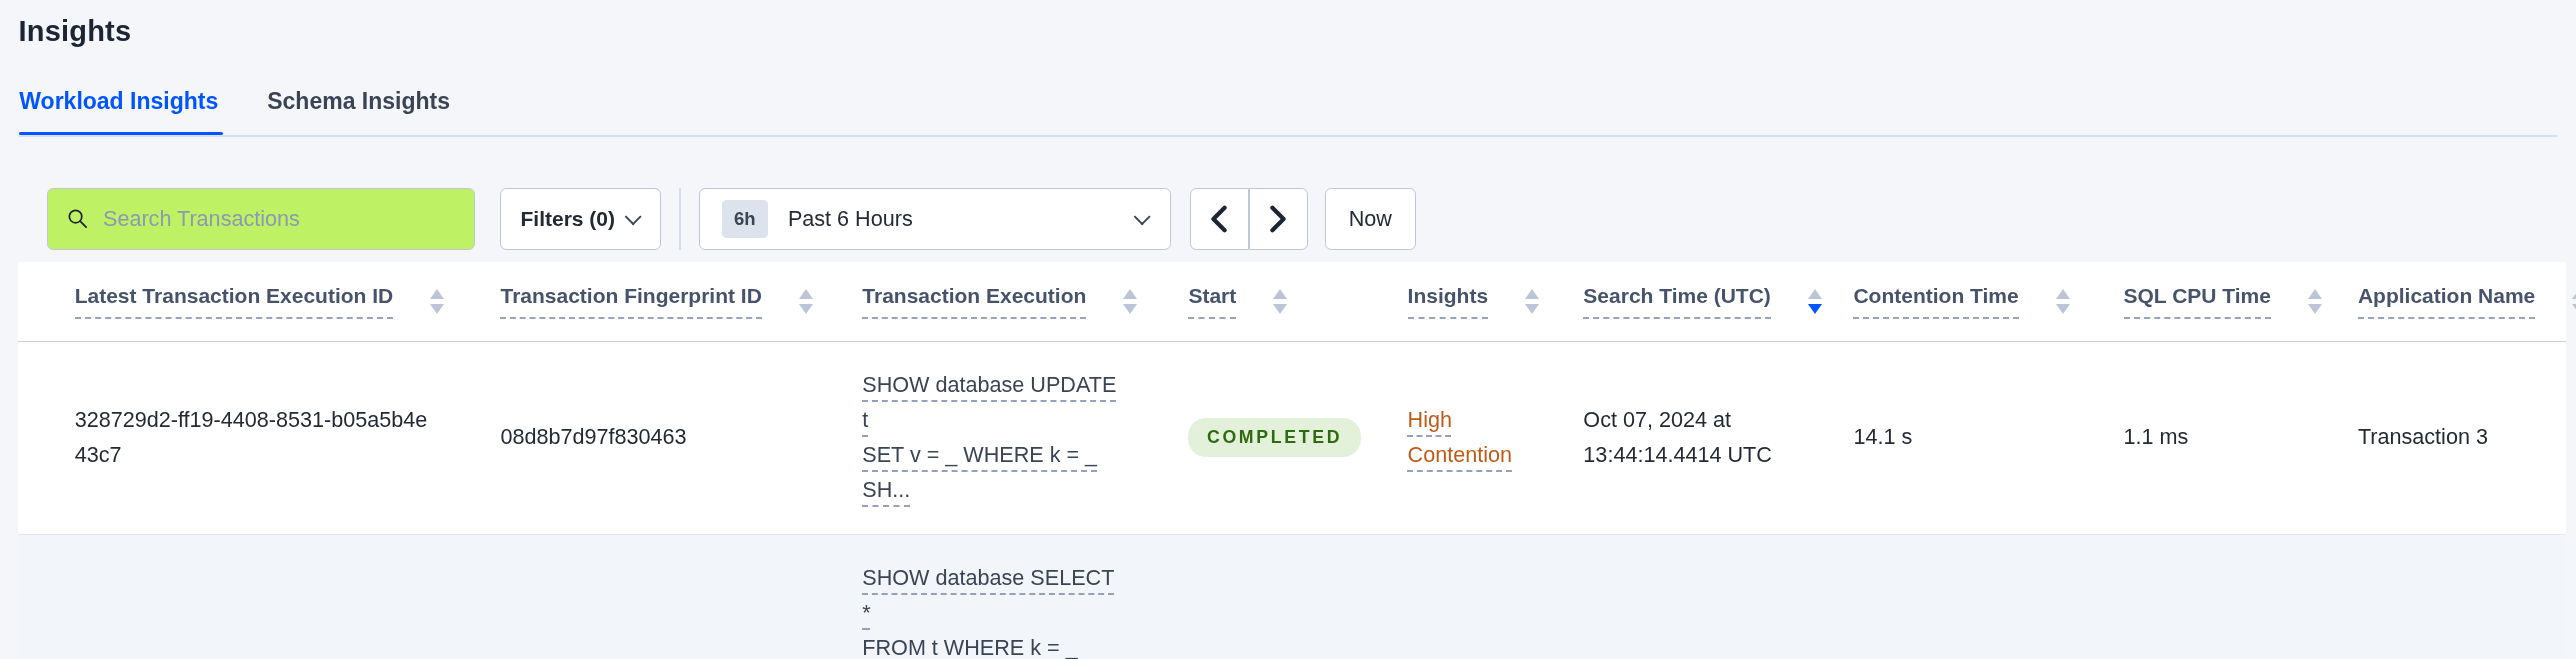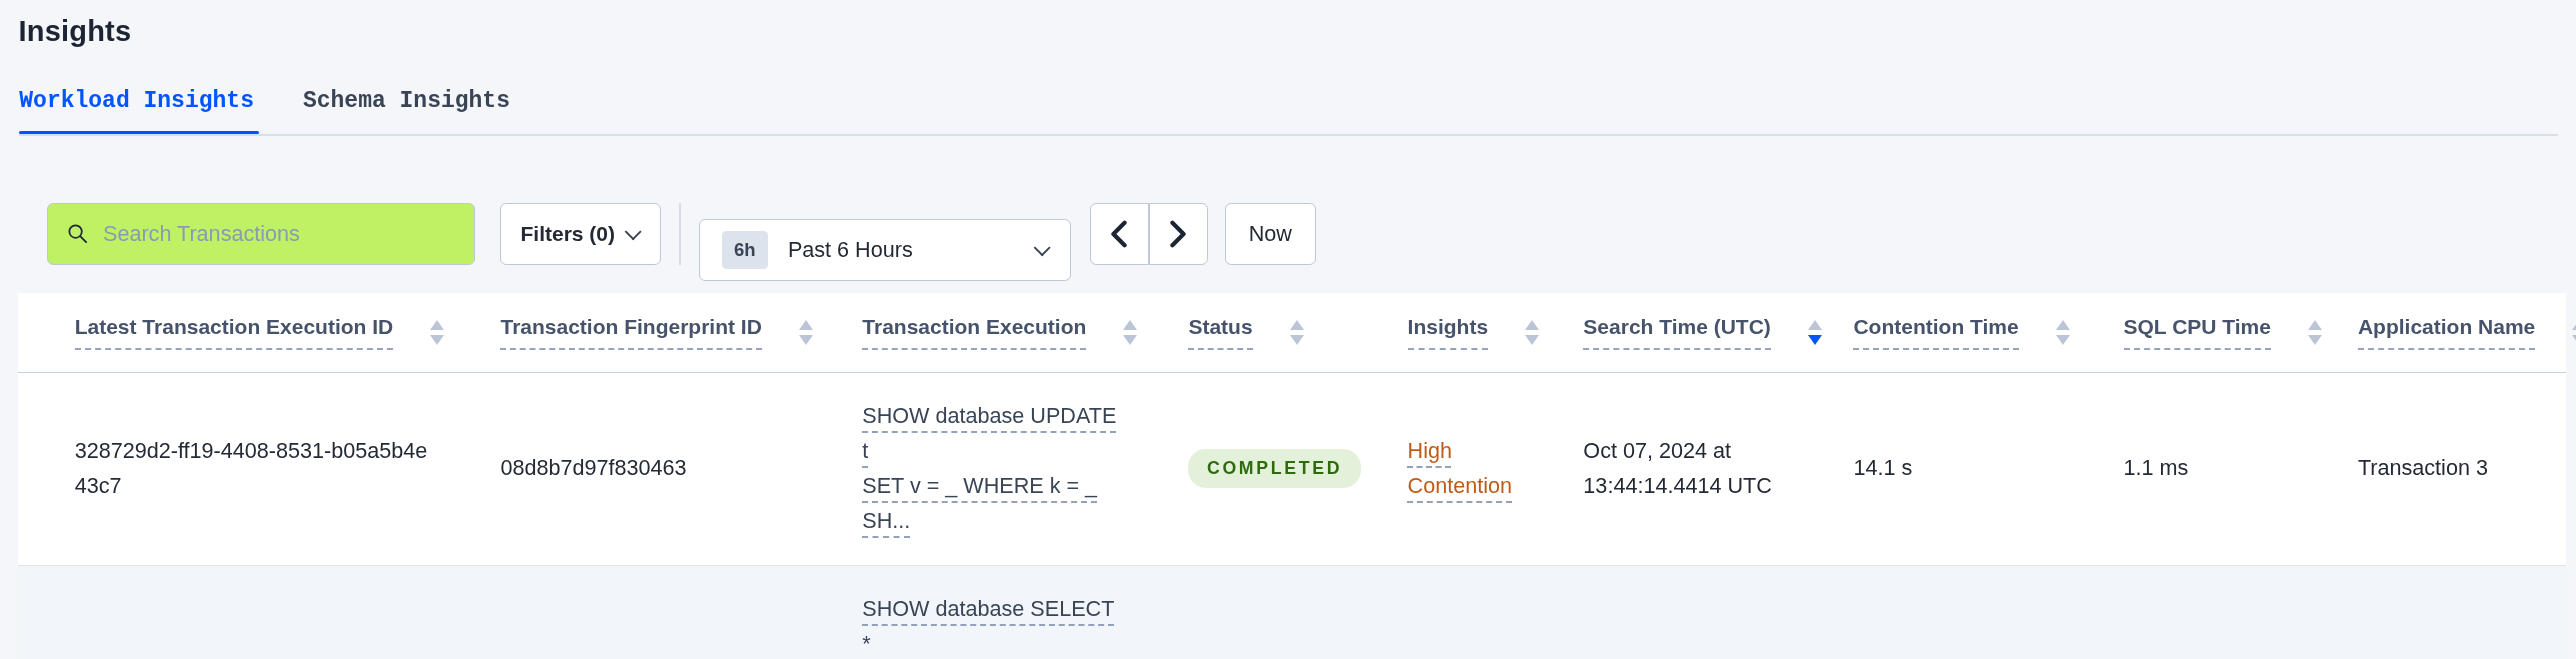--- a/index.html
+++ b/index.html
@@ -8,21 +8,21 @@
     background: #f4f6fa;
     font-family: "Liberation Sans", sans-serif;
     color: #242a35;
   }
   .page { width: 2576px; height: 659px; position: relative; }
 
   
   .page-header { padding: 15.4px 18.5px 0 18.5px; }
   .page-title { font-size: 29px; font-weight: 700; color: #1c2533; letter-spacing: 0.2px; }
 
-  .tabs { margin-top: 40px; position: relative; padding-left: 0; font-family: Liberation Mono, monospace; }
+  .tabs { margin-top: 40px; position: relative; padding-left: 0; }
   .tab-row { display: flex; gap: 49px; padding-left: 0.8px; }
   .tab { font-size: 23px; font-weight: 600; color: #394455; padding-bottom: 20px; cursor: pointer; position: relative; }
   .tab.active { color: #0055ff; }
   .tab.active::after {
     content: ""; position: absolute; left: 0; right: -4.6px; bottom: 0;
     height: 3.9px; background: #0055ff; border-radius: 2.3px; z-index: 2;
   }
   .tabs-track { height: 1.5px; background: #d9dfe9; width: 2539px; }
 
   
@@ -40,21 +40,21 @@
   }
   .search-box input {
     border: none; outline: none; flex: 1; font-size: 21.6px; margin-left: 14px;
     font-family: "Liberation Sans", sans-serif; color: #242a35; background: transparent;
   }
   .search-box input::placeholder { color: #8b99b4; }
   .filters-btn { margin-left: 25px; padding: 0 20px; gap: 12.3px; align-items: center; }
 
   .v-divider { width: 1.5px; height: 62px; background: #d5dbe7; margin: 0 18.5px; }
 
-  .timepicker-btn { width: 372px; padding: 0 21.6px; font-weight: 400; margin-top: 32px; }
+  .timepicker-btn { width: 472px; padding: 0 21.6px; font-weight: 400; }
   .time-badge {
     background: #dde3ed; color: #394455; font-size: 18.5px; font-weight: 700;
     padding: 7.7px 12.3px; border-radius: 4.6px; margin-right: 20px;
   }
   .timepicker-label { font-size: 21.6px; color: #242a35; }
   .timepicker-btn .chev { margin-left: auto; }
 
   .pager { display: flex; margin-left: 18.5px; }
   .pager .btn { width: 59px; justify-content: center; border-radius: 0; }
   .pager .btn:first-child { border-radius: 6.2px 0 0 6.2px; border-right-width: 0.8px; }
@@ -212,21 +212,21 @@
             <span class="th-inner">
               <span class="th-label">Transaction Execution</span>
               <span class="sort">
                   <span class="up"></span>
                   <span class="down"></span>
                 </span>
             </span>
           </th>
           <th>
             <span class="th-inner">
-              <span class="th-label">Status</span>
+              <span class="th-label">Start</span>
               <span class="sort">
                   <span class="up"></span>
                   <span class="down"></span>
                 </span>
             </span>
           </th>
           <th>
             <span class="th-inner">
               <span class="th-label">Insights</span>
               <span class="sort">

